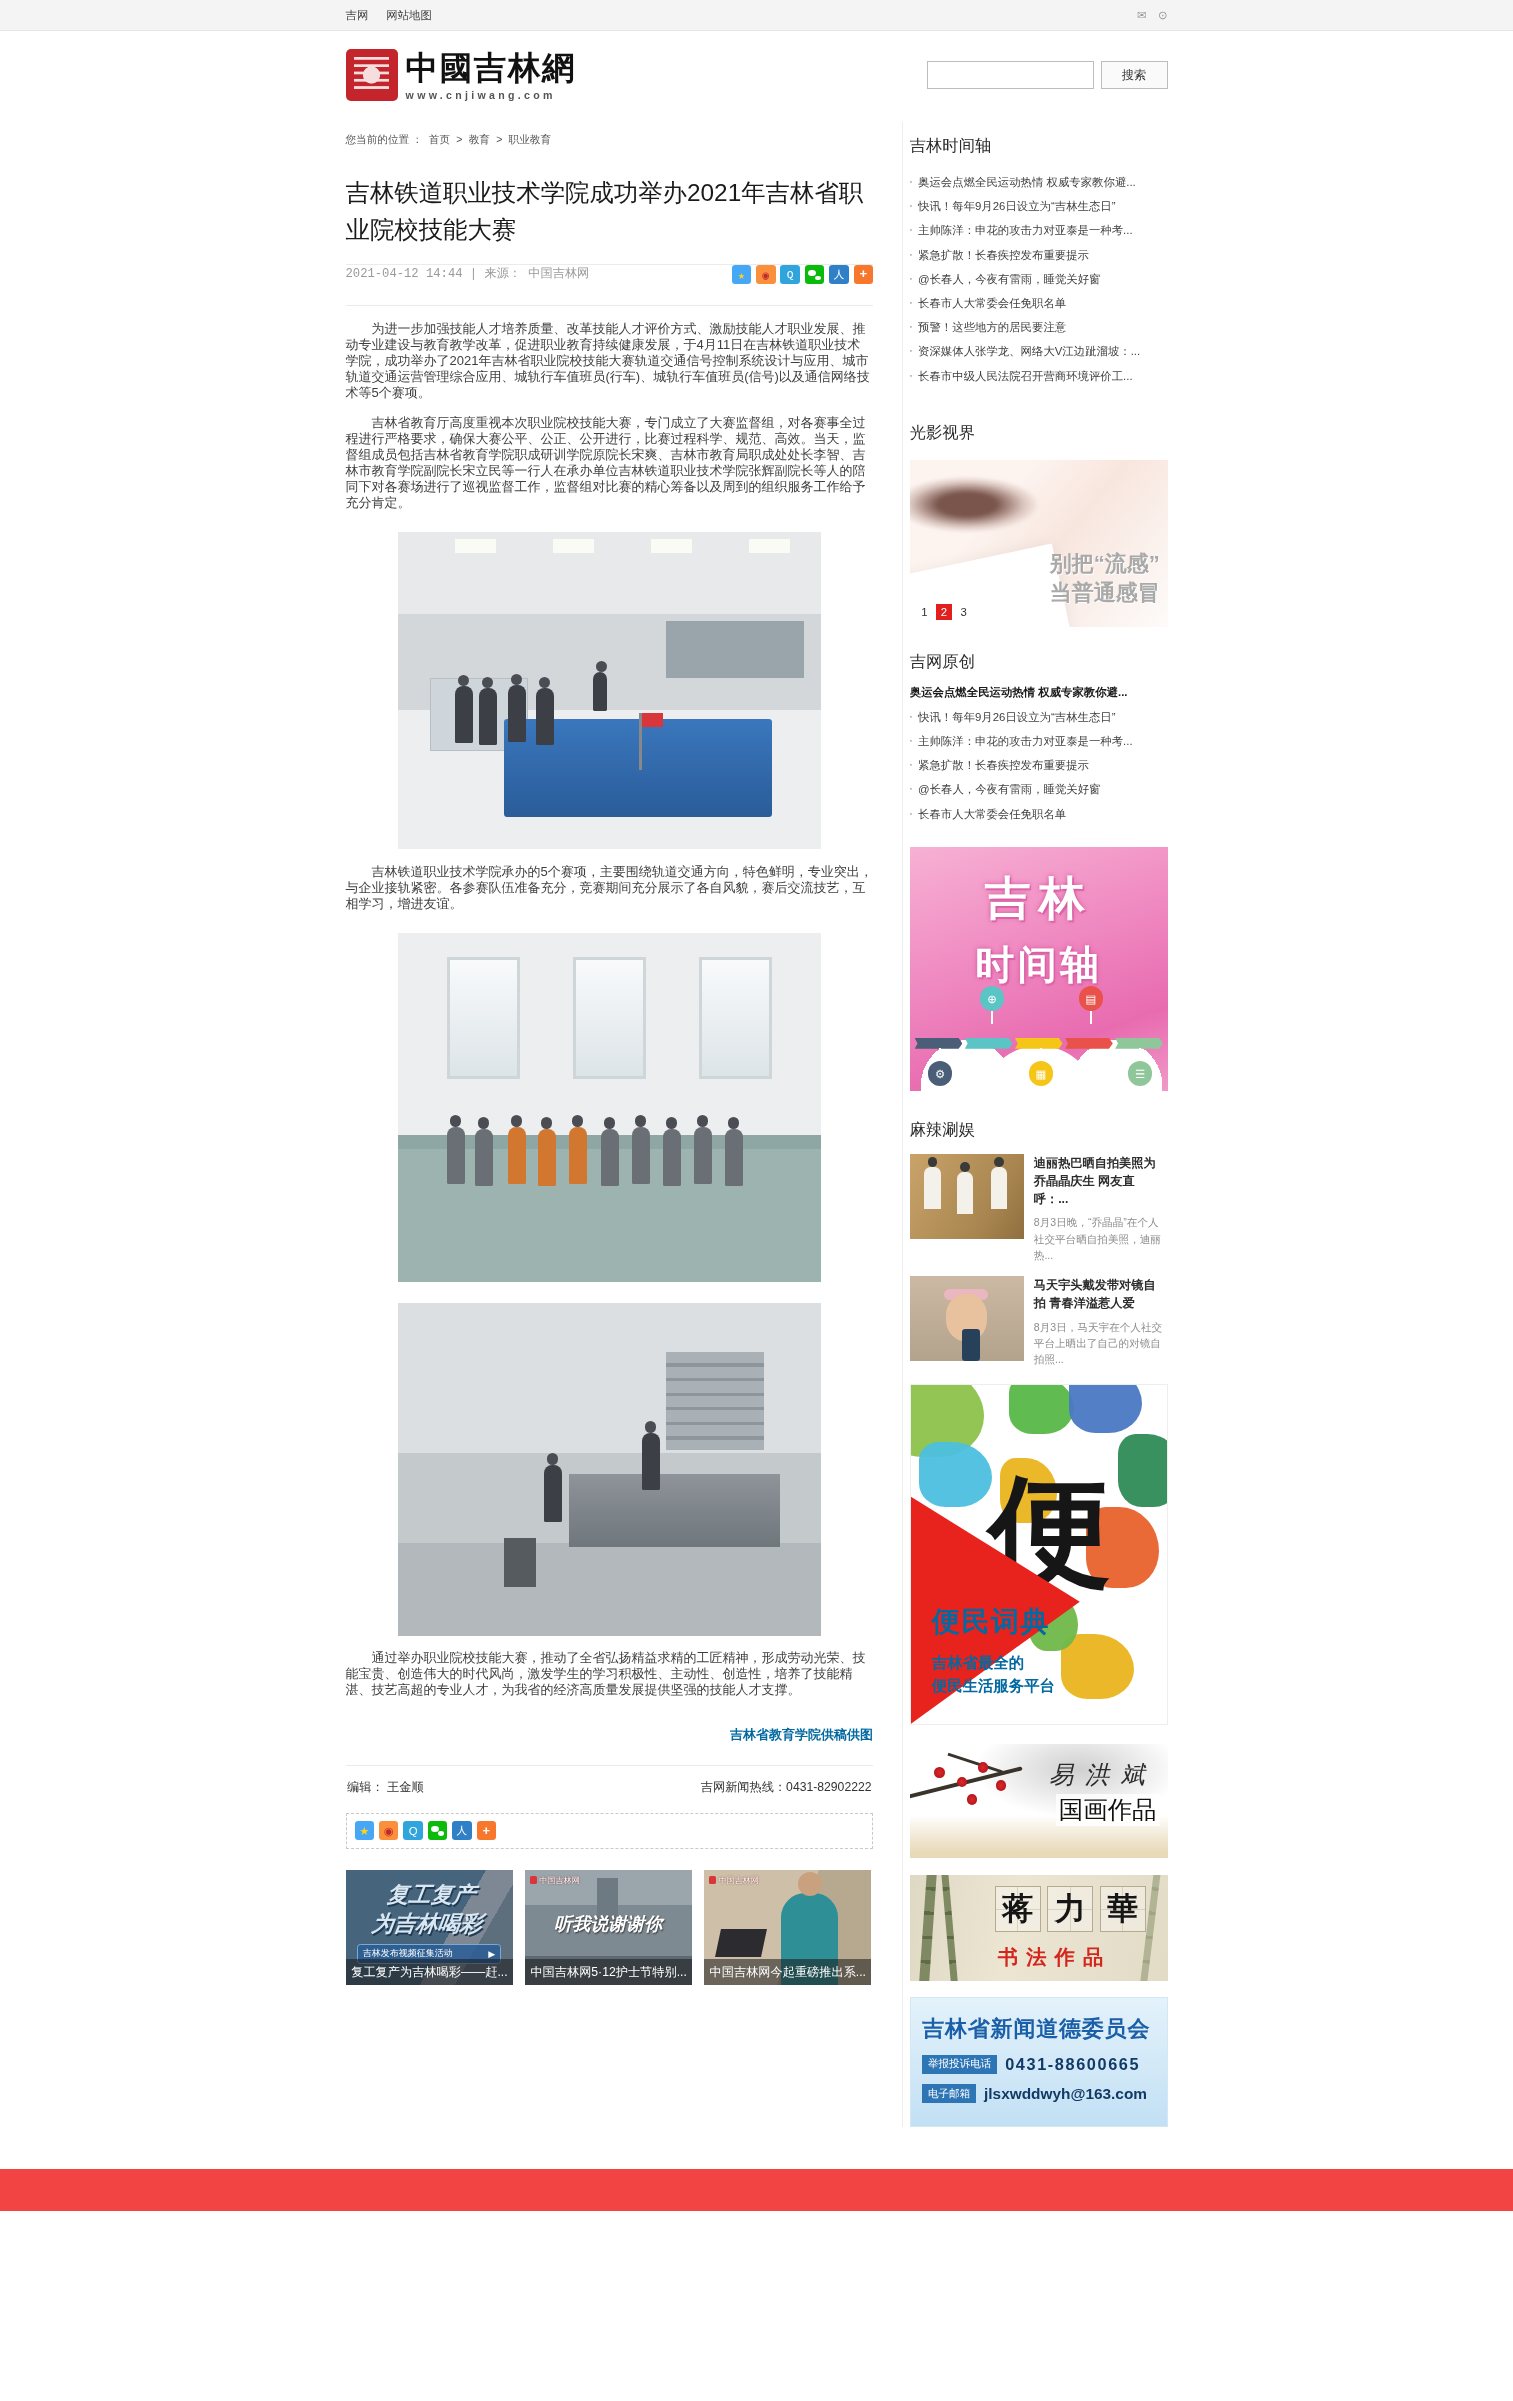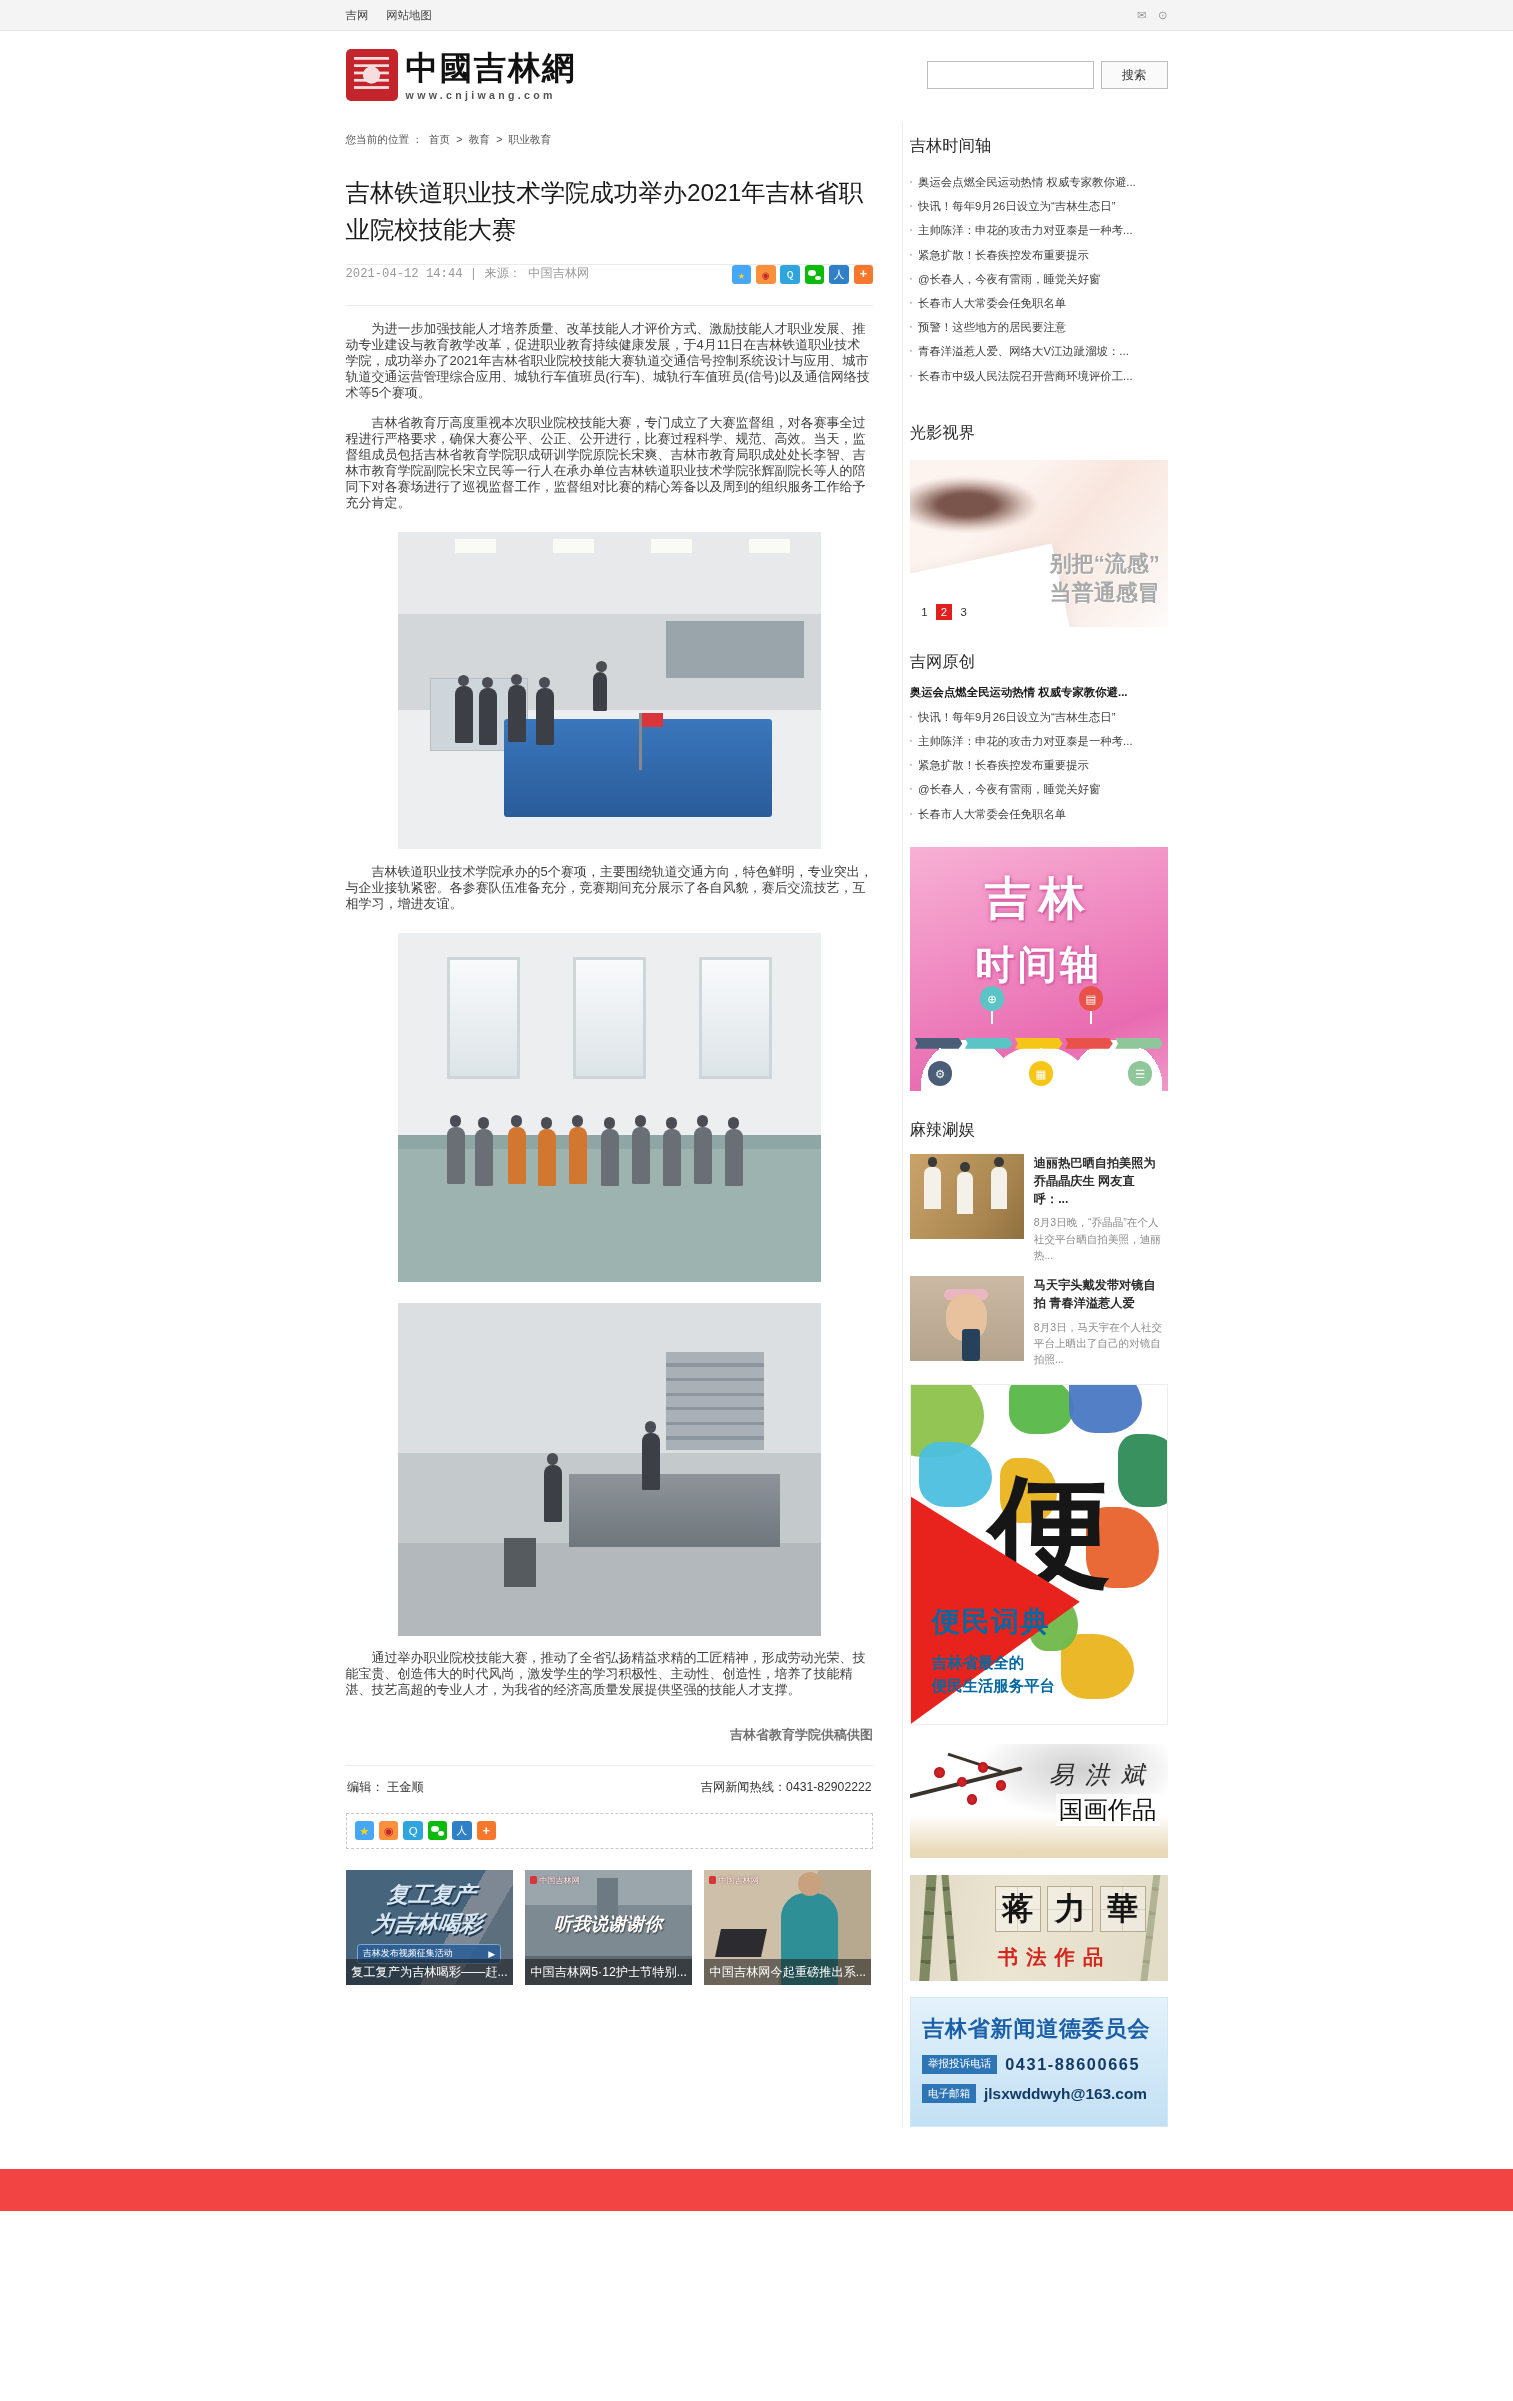--- a/index.html
+++ b/index.html
@@ -64,21 +64,21 @@
   
   .photo2 { height:349px; background:linear-gradient(#eceef0 0 58%, #8fa7a4 58% 62%, #9db3b0 62%); }
   .photo2 .win { top:24.4px; width:73px; height:122px; background:linear-gradient(#f8fafb,#dde4e8); border:3.3px solid #cfd6da; }
   .photo2 .fig.orange { background:#d2772f; }
   .photo2 .fig.grey { background:#6a6f75; }
   
   .photo3 { height:333px; background:linear-gradient(#dcdfe1 0 45%, #c4c9cc 45% 72%, #b2b8bc 72%); }
   .photo3 .bench { bottom:89px; left:171px; width:211px; height:73px; background:linear-gradient(#8e9499,#6f767c); }
   .photo3 .rack { top:49px; left:268px; width:98px; height:98px; background:repeating-linear-gradient(#aab1b6 0 11.4px, #8d969c 11.4px 14.6px); }
   .photo3 .stool { bottom:49px; left:106px; width:32.5px; height:49px; background:#565b60; }
-  .credit { text-align:right; font-weight:bold; color:#737373; font-size:13px; margin-top:28px; }
+  .credit { text-align:right; font-weight:bold; color:#0369a1; font-size:13px; margin-top:28px; }
   .editor-row { display:flex; justify-content:space-between; align-items:center; margin-top:21px; border-top:0.8px solid #ebebeb; padding:13px 1.6px 11.4px; font-size:12.2px; color:#333; }
   .share-box { border:0.8px dashed #c9c9c9; padding:7.3px 8.1px; margin-top:4.9px; }
   .videos { display:flex; gap:12.2px; margin-top:21px; }
   .vthumb { width:167px; height:115px; position:relative; overflow:hidden; cursor:pointer; background:#567; }
   .v1 { background:linear-gradient(120deg,#46657d 0 60%, #7d8894 60% 75%, #5d6e7d 75%); }
   .v1 .big { position:absolute; top:9.8px; left:6.5px; right:6.5px; text-align:center; font-style:italic; font-weight:bold; color:#d9e7f3; text-shadow:1.6px 1.6px 0 #203a52; transform:skewX(-8deg); font-size:22px; line-height:29px; }
   .v1 .bar { position:absolute; bottom:21px; left:11.4px; right:11.4px; height:19.5px; background:rgba(42,94,150,.85); border:0.8px solid #7fa9d0; border-radius:3.3px; color:#fff; font-size:9px; display:flex; align-items:center; justify-content:space-between; padding:0 4.9px; white-space:nowrap; overflow:hidden; }
   .v2 { background:linear-gradient(#9aa5ac 0 30%, #7d8a92 30% 75%, #5d6a72 75%); }
   .v2 .script { position:absolute; top:42px; left:0; right:0; text-align:center; font-family:"DejaVu Serif", serif; font-style:italic; font-weight:bold; font-size:18px; color:#fff; text-shadow:0.8px 0.8px 1.6px #333; }
   .v2 .tower { position:absolute; top:8.1px; left:72px; width:21px; height:49px; background:#6e7a82; }
@@ -321,21 +321,21 @@
 
     <h3 class="side-h">吉林时间轴</h3>
     <ul class="side-list">
       <li><span class="bullet">▪</span><a>奥运会点燃全民运动热情 权威专家教你避...</a></li>
       <li><span class="bullet">▪</span><a>快讯！每年9月26日设立为“吉林生态日”</a></li>
       <li><span class="bullet">▪</span><a>主帅陈洋：申花的攻击力对亚泰是一种考...</a></li>
       <li><span class="bullet">▪</span><a>紧急扩散！长春疾控发布重要提示</a></li>
       <li><span class="bullet">▪</span><a>@长春人，今夜有雷雨，睡觉关好窗</a></li>
       <li><span class="bullet">▪</span><a>长春市人大常委会任免职名单</a></li>
       <li><span class="bullet">▪</span><a>预警！这些地方的居民要注意</a></li>
-      <li><span class="bullet">▪</span><a>青春洋溢惹人爱、网络大V江边跐溜坡：...</a></li>
+      <li><span class="bullet">▪</span><a>资深媒体人张学龙、网络大V江边跐溜坡：...</a></li>
       <li><span class="bullet">▪</span><a>长春市中级人民法院召开营商环境评价工...</a></li>
     </ul>
 
     <h3 class="side-h" style="margin-top:34px;">光影视界</h3>
     <div class="carousel">
       <div class="eye"></div>
       <div class="tissue"></div>
       <div class="car-text">
         <div>别把“流感”</div>
         <div>当普通感冒</div>

